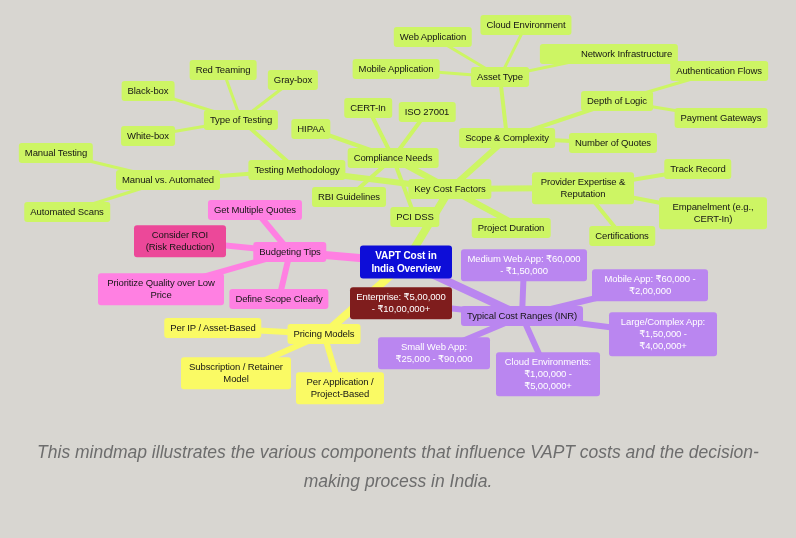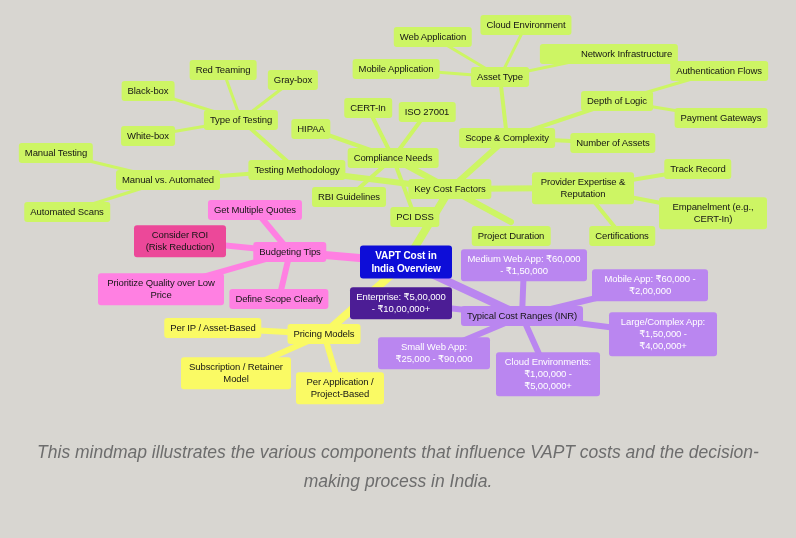--- a/index.html
+++ b/index.html
@@ -112,38 +112,38 @@
     <div class="node" style="left: 415px; top: 217px; background: rgb(205, 245, 100); color: rgb(21, 21, 21);">PCI DSS</div>
     <div class="node" style="left: 507px; top: 138px; background: rgb(205, 245, 100); color: rgb(21, 21, 21);">Scope &amp; Complexity</div>
     <div class="node" style="left: 500px; top: 77px; background: rgb(205, 245, 100); color: rgb(21, 21, 21);">Asset Type</div>
     <div class="node" style="left: 433px; top: 37px; background: rgb(205, 245, 100); color: rgb(21, 21, 21);">Web Application</div>
     <div class="node" style="left: 396px; top: 69px; background: rgb(205, 245, 100); color: rgb(21, 21, 21);">Mobile Application</div>
     <div class="node" style="left: 526px; top: 25px; background: rgb(205, 245, 100); color: rgb(21, 21, 21);">Cloud Environment</div>
     <div class="node" style="left: 609px; top: 54px; background: rgb(205, 245, 100); color: rgb(21, 21, 21); padding-left: 41px;">Network Infrastructure</div>
     <div class="node" style="left: 617px; top: 101px; background: rgb(205, 245, 100); color: rgb(21, 21, 21);">Depth of Logic</div>
     <div class="node" style="left: 719px; top: 71px; background: rgb(205, 245, 100); color: rgb(21, 21, 21);">Authentication Flows</div>
     <div class="node" style="left: 721px; top: 118px; background: rgb(205, 245, 100); color: rgb(21, 21, 21);">Payment Gateways</div>
-    <div class="node" style="left: 613px; top: 143px; background: rgb(205, 245, 100); color: rgb(21, 21, 21);">Number of Assets</div>
+    <div class="node" style="left: 613px; top: 143px; background: rgb(205, 245, 100); color: rgb(21, 21, 21);">Number of Quotes</div>
     <div class="node" style="left: 297px; top: 170px; background: rgb(205, 245, 100); color: rgb(21, 21, 21);">Testing Methodology</div>
     <div class="node" style="left: 241px; top: 120px; background: rgb(205, 245, 100); color: rgb(21, 21, 21);">Type of Testing</div>
     <div class="node" style="left: 148px; top: 91px; background: rgb(205, 245, 100); color: rgb(21, 21, 21);">Black-box</div>
     <div class="node" style="left: 148px; top: 136px; background: rgb(205, 245, 100); color: rgb(21, 21, 21);">White-box</div>
     <div class="node" style="left: 293px; top: 80px; background: rgb(205, 245, 100); color: rgb(21, 21, 21); text-align: right;">Gray-box</div>
     <div class="node" style="left: 223px; top: 70px; background: rgb(205, 245, 100); color: rgb(21, 21, 21);">Red Teaming</div>
     <div class="node" style="left: 168px; top: 180px; background: rgb(205, 245, 100); color: rgb(21, 21, 21);">Manual vs. Automated</div>
     <div class="node" style="left: 56px; top: 153px; background: rgb(205, 245, 100); color: rgb(21, 21, 21);">Manual Testing</div>
     <div class="node" style="left: 67px; top: 212px; background: rgb(205, 245, 100); color: rgb(21, 21, 21);">Automated Scans</div>
     <div class="node wrapped" style="left: 583px; top: 188px; background: rgb(205, 245, 100); color: rgb(21, 21, 21); width: 102px;">Provider Expertise &amp; Reputation</div>
     <div class="node" style="left: 698px; top: 169px; background: rgb(205, 245, 100); color: rgb(21, 21, 21);">Track Record</div>
     <div class="node" style="left: 622px; top: 236px; background: rgb(205, 245, 100); color: rgb(21, 21, 21);">Certifications</div>
     <div class="node wrapped" style="left: 713px; top: 213px; background: rgb(205, 245, 100); color: rgb(21, 21, 21); width: 108px;">Empanelment (e.g., CERT-In)</div>
-    <div class="node" style="left: 511px; top: 236px; background: rgb(205, 245, 100); color: rgb(21, 21, 21);">Project Duration</div>
+    <div class="node" style="left: 511px; top: 228px; background: rgb(205, 245, 100); color: rgb(21, 21, 21);">Project Duration</div>
     <div class="node" style="left: 522px; top: 316px; background: rgb(186, 134, 240); color: rgb(21, 21, 21);">Typical Cost Ranges (INR)</div>
     <div class="node wrapped" style="left: 524px; top: 265px; background: rgb(186, 134, 240); color: rgb(255, 255, 255); width: 126px;">Medium Web App: ₹60,000 - ₹1,50,000</div>
-    <div class="node wrapped" style="left: 401px; top: 303px; background: #4c1d95; color: rgb(255, 255, 255); width: 102px;">Enterprise: ₹5,00,000 - ₹10,00,000+</div>
+    <div class="node wrapped" style="left: 401px; top: 303px; background: #7f1d1d; color: rgb(255, 255, 255); width: 102px;">Enterprise: ₹5,00,000 - ₹10,00,000+</div>
     <div class="node wrapped" style="left: 650px; top: 285px; background: rgb(186, 134, 240); color: rgb(255, 255, 255); width: 116px;">Mobile App: ₹60,000 - ₹2,00,000</div>
     <div class="node wrapped" style="left: 663px; top: 334px; background: rgb(186, 134, 240); color: rgb(255, 255, 255); width: 108px;">Large/Complex App: ₹1,50,000 - ₹4,00,000+</div>
     <div class="node wrapped" style="left: 434px; top: 353px; background: rgb(186, 134, 240); color: rgb(255, 255, 255); width: 112px;">Small Web App: ₹25,000 - ₹90,000</div>
     <div class="node wrapped" style="left: 548px; top: 374px; background: rgb(186, 134, 240); color: rgb(255, 255, 255); width: 104px;">Cloud Environments: ₹1,00,000 - ₹5,00,000+</div>
     <div class="node" style="left: 290px; top: 252px; background: rgb(255, 128, 226); color: rgb(21, 21, 21);">Budgeting Tips</div>
     <div class="node" style="left: 255px; top: 210px; background: rgb(255, 128, 226); color: rgb(21, 21, 21);">Get Multiple Quotes</div>
     <div class="node wrapped" style="left: 180px; top: 241px; background: #ec4899; color: rgb(21, 21, 21); width: 92px;">Consider ROI (Risk Reduction)</div>
     <div class="node wrapped" style="left: 161px; top: 289px; background: rgb(255, 128, 226); color: rgb(21, 21, 21); width: 126px;">Prioritize Quality over Low Price</div>
     <div class="node" style="left: 279px; top: 299px; background: rgb(255, 128, 226); color: rgb(21, 21, 21);">Define Scope Clearly</div>
     <div class="node" style="left: 324px; top: 334px; background: rgb(250, 250, 100); color: rgb(21, 21, 21);">Pricing Models</div>

